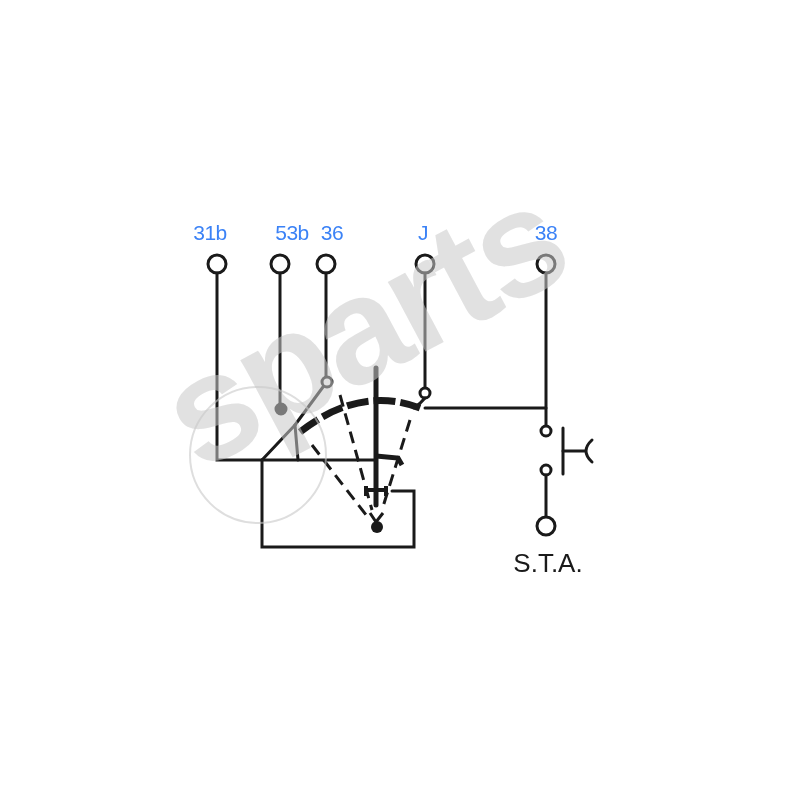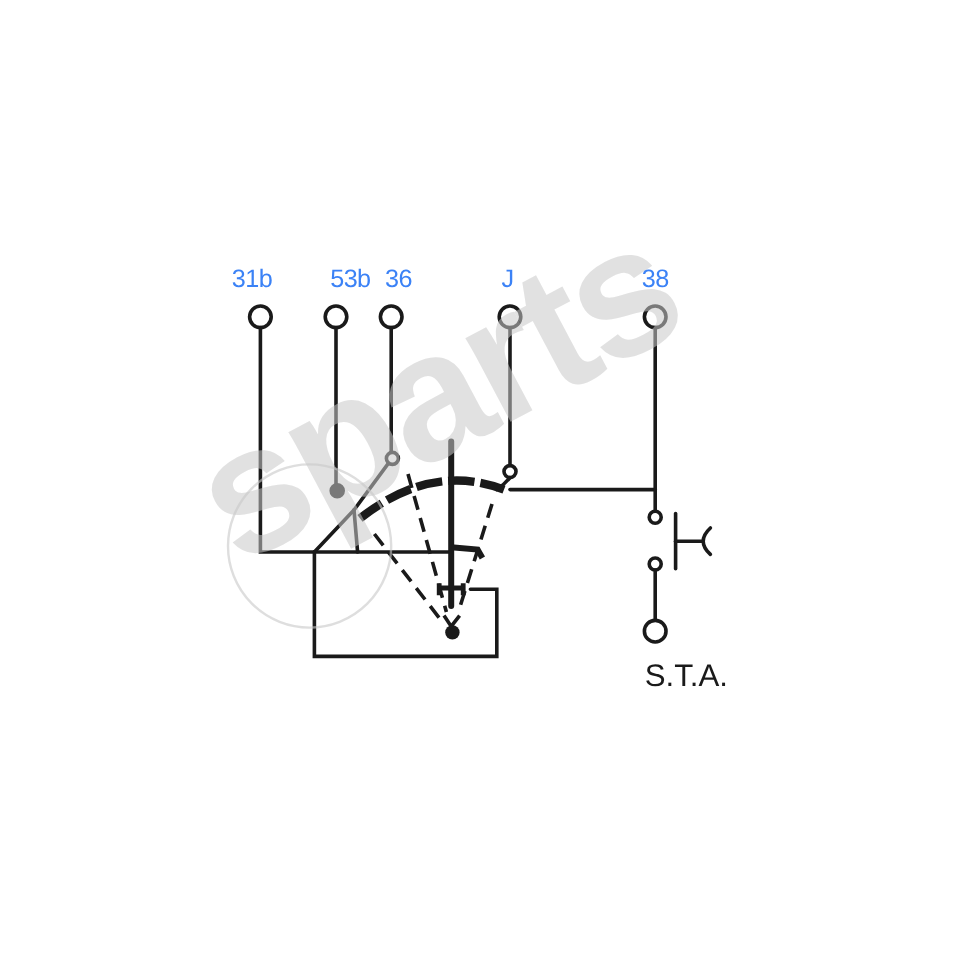--- a/index.html
+++ b/index.html
@@ -1,19 +1,19 @@
 <!DOCTYPE html>
 <html><head>
   <meta charset="utf-8">
   <style>
     html, body { margin: 0; padding: 0; background: #ffffff; }
     body { width: 800px; height: 800px; position: relative; overflow: hidden; font-family: "Liberation Sans", sans-serif; }
     #canvas { position: absolute; left: 0; top: 0; width: 800px; height: 800px; }
     .term-label { position: absolute; font-size: 21px; color: #3b82f6; line-height: 1; transform: translateX(-50%); white-space: nowrap; letter-spacing: -0.5px; }
-    .sta-label { position: absolute; font-size: 26px; color: #1a1a1a; line-height: 1; transform: translateX(-50%); white-space: nowrap; margin-left: 24px; }
+    .sta-label { position: absolute; font-size: 26px; color: #1a1a1a; line-height: 1; transform: translateX(-50%); white-space: nowrap; }
     .watermark { position: absolute; font-family: "Liberation Sans", sans-serif; font-weight: bold; color: rgba(200,200,200,0.55); font-size: 150px; transform: rotate(-28deg); transform-origin: left bottom; left: 215px; top: 330px; letter-spacing: -4px; pointer-events: none; }
   </style>
 </head>
 <body>
 
 <div id="canvas">
   <svg width="800" height="800" viewBox="0 0 800 800" xmlns="http://www.w3.org/2000/svg">
     <g fill="none" stroke="#1a1a1a" stroke-width="3" stroke-linecap="round">
 
       <circle cx="217" cy="264" r="9" fill="#fff"></circle>

